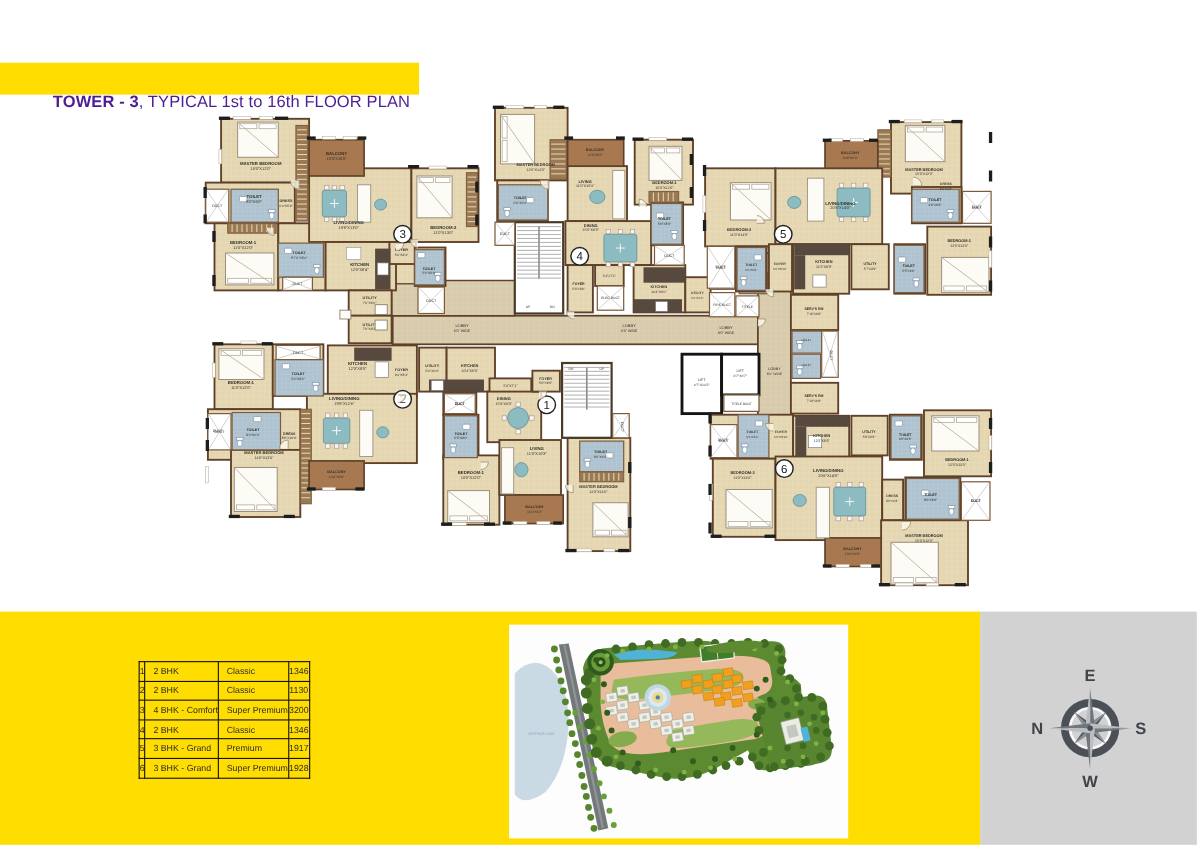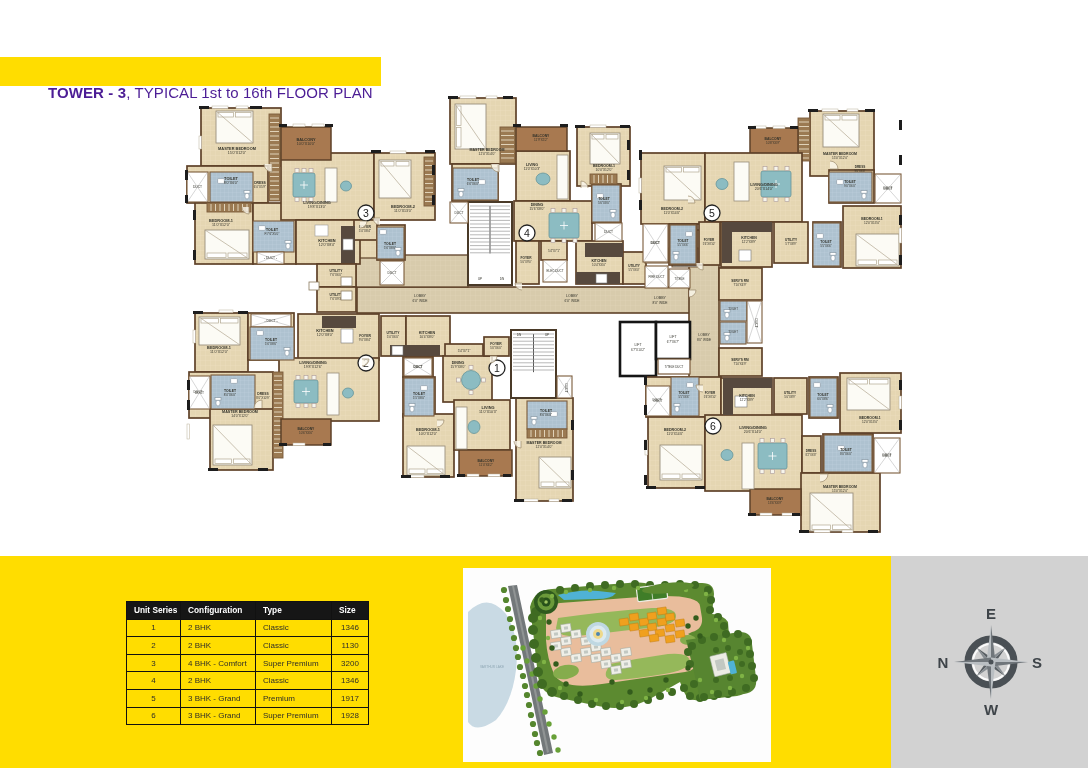--- a/index.html
+++ b/index.html
@@ -13,26 +13,20 @@
 td.c{text-align:center;padding:0;}
 </style></head><body>
 <div id="title">
     <span><b>TOWER - 3</b>, TYPICAL 1st to 16th FLOOR PLAN</span>
   </div>
 <div id="band"></div>
 <div id="gray"></div>
 <div id="photo"></div>
 <table>
 <tbody>
-      <tr>
-        <th style="width:46px">Unit Series</th>
-        <th style="width:67px">Configuration</th>
-        <th style="width:68px">Type</th>
-        <th style="width:29px" class="c">Size</th>
-      </tr>
 <tr>
         <td class="c">1</td>
         <td>2 BHK</td>
         <td>Classic</td>
         <td class="c">1346</td>
       </tr>
 <tr>
         <td class="c">2</td>
         <td>2 BHK</td>
         <td>Classic</td>

